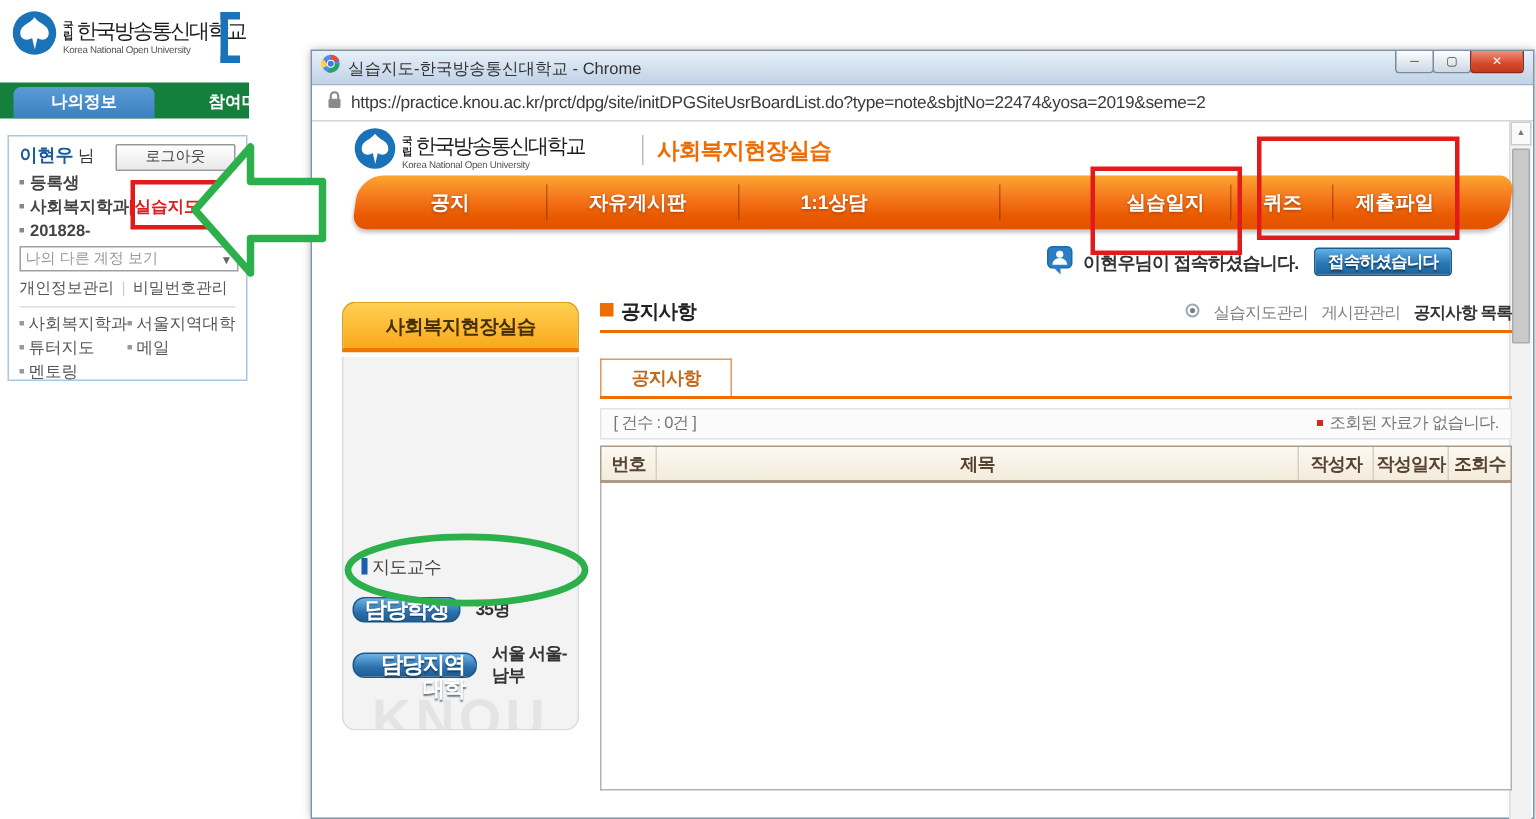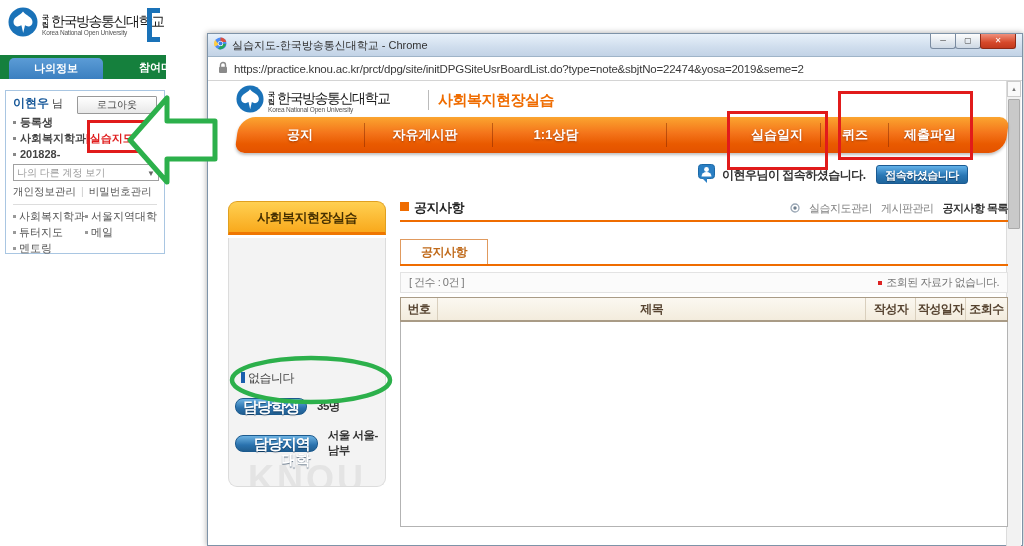--- a/index.html
+++ b/index.html
@@ -259,21 +259,21 @@
       <path d="M3.5 12.5 a5 4.5 0 0 1 10 0 Z" fill="#fff"></path>
     </svg>
   </span>
   <span class="status-text">이현우님이 접속하셨습니다.</span>
   <span class="exit-btn">접속하셨습니다</span>
 </div>
 
 <div class="abs panel">
   <div class="panel-header">사회복지현장실습</div>
   <div class="panel-body">
-    <div class="prof-row"><span class="bluebar"></span><span>없습니다</span></div>
+    <div class="prof-row"><span class="bluebar"></span><span>지도교수</span></div>
     <div class="panel-row" style="top:160px;">
       <span class="panel-btn">담당학생</span>
       <span class="panel-val">35명</span>
     </div>
     <div class="panel-row" style="top:190px;">
       <span class="panel-btn">담당지역대학</span>
       <span class="panel-val">서울 서울-남부</span>
     </div>
     <div class="watermark">KNOU</div>
   </div>

